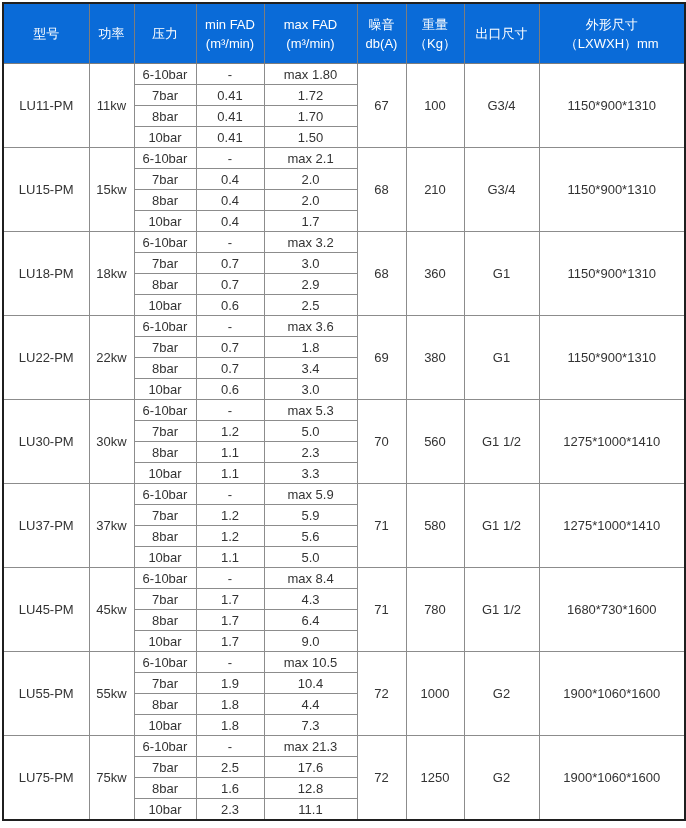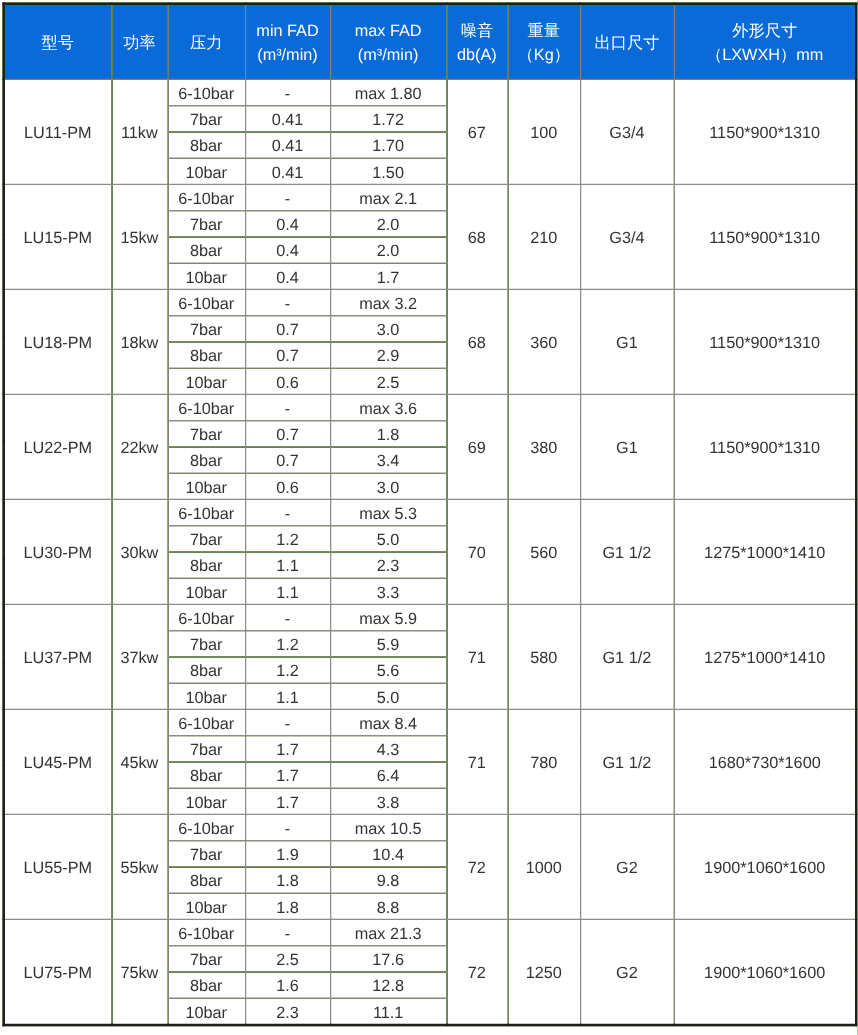--- a/index.html
+++ b/index.html
@@ -276,47 +276,47 @@
           <td>4.3</td>
         </tr>
         <tr>
           <td>8bar</td>
           <td>1.7</td>
           <td>6.4</td>
         </tr>
         <tr>
           <td>10bar</td>
           <td>1.7</td>
-          <td>3.8</td>
+          <td>9.0</td>
         </tr>
         <tr>
           <td rowspan="4">LU55-PM</td>
           <td rowspan="4">55kw</td>
           <td>6-10bar</td>
           <td>-</td>
           <td>max 10.5</td>
           <td rowspan="4">72</td>
           <td rowspan="4">1000</td>
           <td rowspan="4">G2</td>
           <td rowspan="4">1900*1060*1600</td>
         </tr>
         <tr>
           <td>7bar</td>
           <td>1.9</td>
           <td>10.4</td>
         </tr>
         <tr>
           <td>8bar</td>
           <td>1.8</td>
-          <td>9.8</td>
+          <td>4.4</td>
         </tr>
         <tr>
           <td>10bar</td>
           <td>1.8</td>
-          <td>8.8</td>
+          <td>7.3</td>
         </tr>
         <tr>
           <td rowspan="4">LU75-PM</td>
           <td rowspan="4">75kw</td>
           <td>6-10bar</td>
           <td>-</td>
           <td>max 21.3</td>
           <td rowspan="4">72</td>
           <td rowspan="4">1250</td>
           <td rowspan="4">G2</td>

